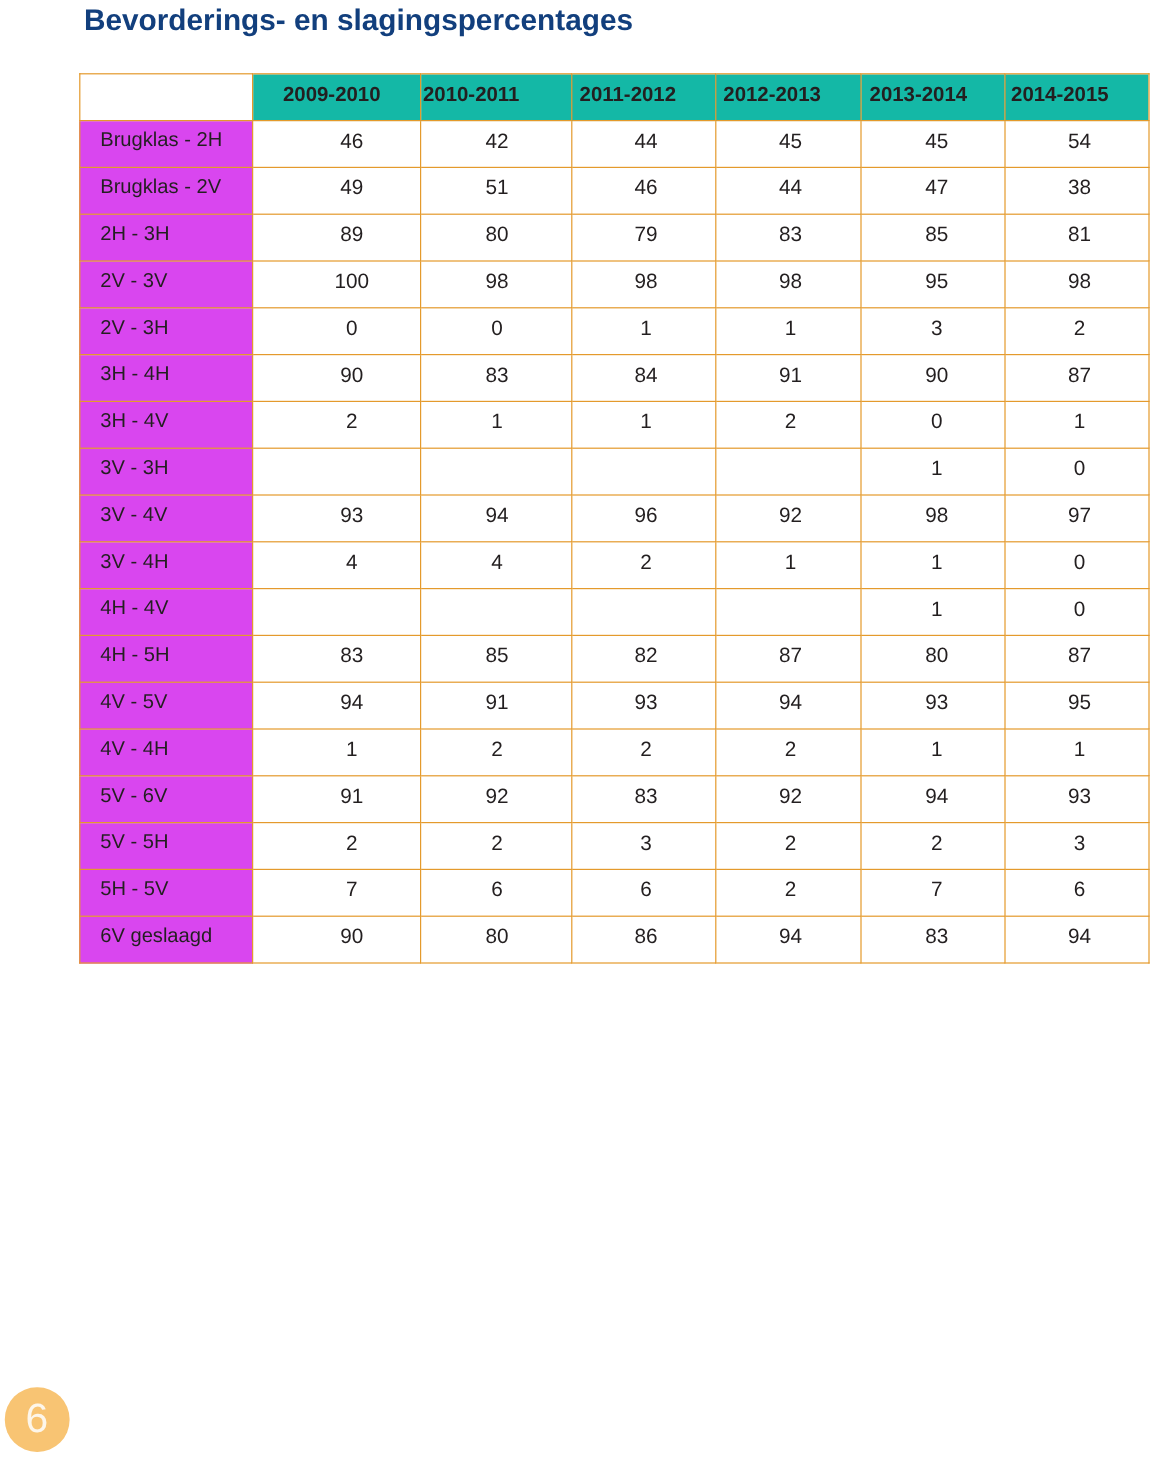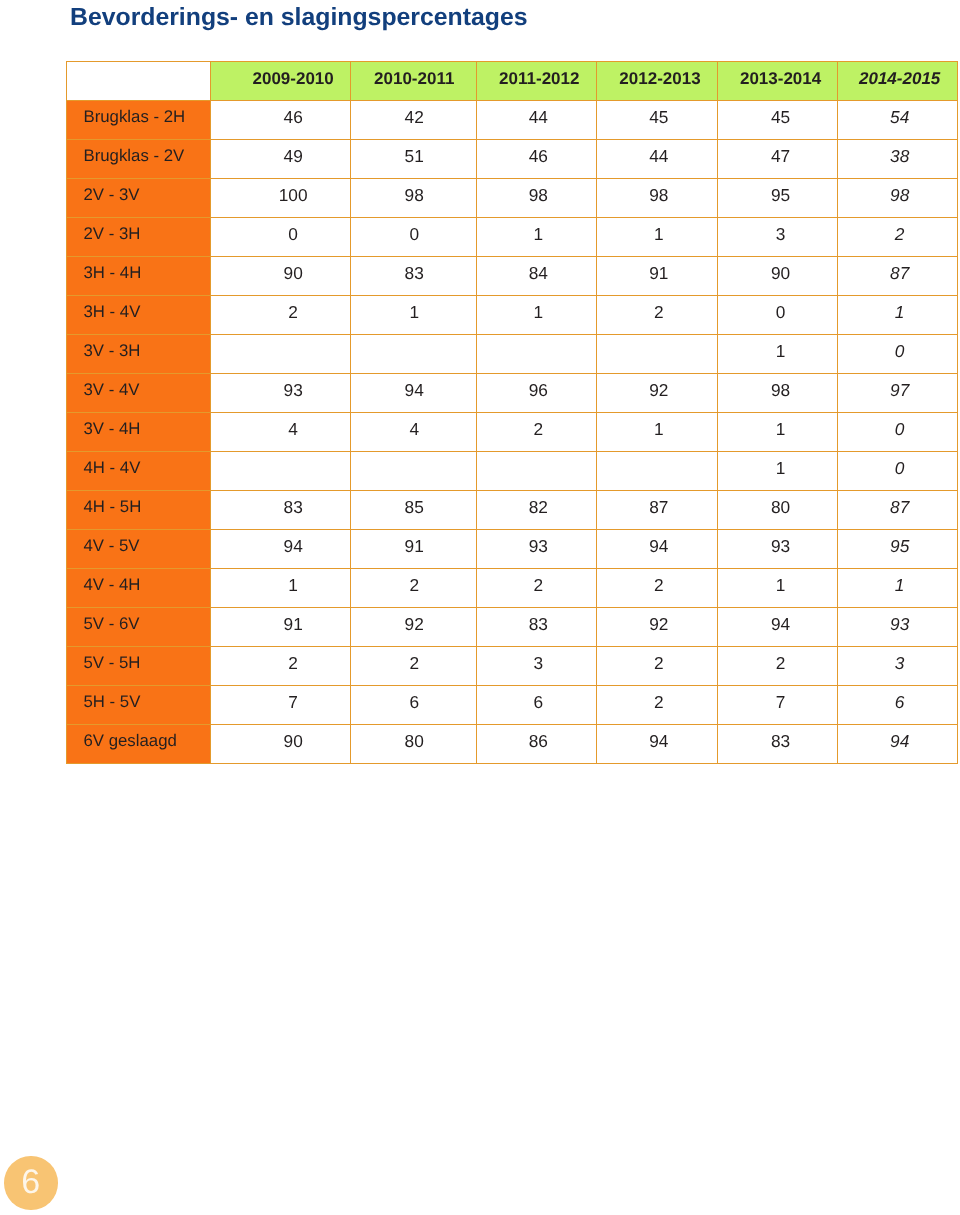--- a/index.html
+++ b/index.html
@@ -33,30 +33,30 @@
     table-layout:fixed;
   }
   .tbl td, .tbl th {
     border:1px solid #e49a2c;
     padding:0;
     margin:0;
     box-sizing:border-box;
   }
   .tbl th.blank { background:#ffffff; }
   .tbl th.hd {
-    background:#bef264;
+    background:#14b8a6;
     font-size:17px; font-weight:bold; color:#231f20;
-    text-align:center;
+    text-align:left;
     height:39px;
     vertical-align:middle;
     line-height:normal;
     padding-bottom:5px;
   }
   .tbl td.lbl {
-    background:#f97316;
+    background:#d946ef;
     font-size:16.8px; color:#231f20;
     text-align:left;
     padding-left:17px;
     height:39px;
     vertical-align:middle;
     line-height:normal;
     padding-bottom:5.5px;
   }
   .tbl td.v {
     background:#ffffff;
@@ -74,21 +74,21 @@
   .tbl col:nth-child(5){width:121.65px}
   .tbl col:nth-child(6){width:119.35px}
   .tbl col:nth-child(7){width:120.2px}
   .tbl td.v.c1, .tbl th.hd.c1 { padding-left:24.5px; }
   .tbl td.v.c2, .tbl th.hd.c2 { padding-left:1px;margin-top:32px; }
   .tbl td.v.c3 { padding-left:4px; }
   .tbl th.hd.c3 { padding-left:6px;margin-left:20px; }
   .tbl td.v.c4 { padding-left:3.7px; }
   .tbl th.hd.c4 { padding-left:6.2px; }
   .tbl td.v.c5, .tbl th.hd.c5 { padding-left:6.4px; }
-  .tbl td.v.c6, .tbl th.hd.c6 { padding-left:5px;font-style:italic; }
+  .tbl td.v.c6, .tbl th.hd.c6 { padding-left:5px; }
 
   .pagenum {
     position:absolute;
     left:4px; top:1156px;
     width:53.5px; height:53.5px;
     border-radius:50%;
     background:#f8c473;
     color:#fdf6ea;
     font-size:34px;
     display:flex; align-items:center; justify-content:center;
@@ -136,20 +136,29 @@
       <tr>
         <td class="lbl">Brugklas - 2V</td>
         <td class="v c1">49</td>
         <td class="v c2">51</td>
         <td class="v c3">46</td>
         <td class="v c4">44</td>
         <td class="v c5">47</td>
         <td class="v c6">38</td>
       </tr>
       <tr>
+        <td class="lbl">2H - 3H</td>
+        <td class="v c1">89</td>
+        <td class="v c2">80</td>
+        <td class="v c3">79</td>
+        <td class="v c4">83</td>
+        <td class="v c5">85</td>
+        <td class="v c6">81</td>
+      </tr>
+      <tr>
         <td class="lbl">2V - 3V</td>
         <td class="v c1">100</td>
         <td class="v c2">98</td>
         <td class="v c3">98</td>
         <td class="v c4">98</td>
         <td class="v c5">95</td>
         <td class="v c6">98</td>
       </tr>
       <tr>
         <td class="lbl">2V - 3H</td>

